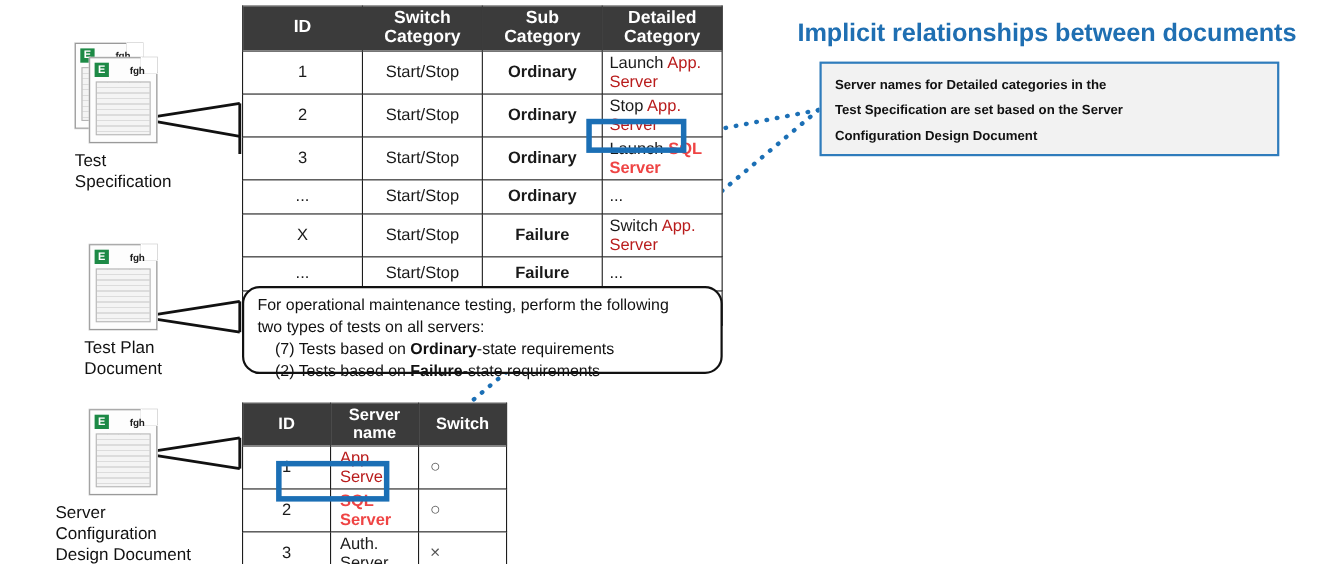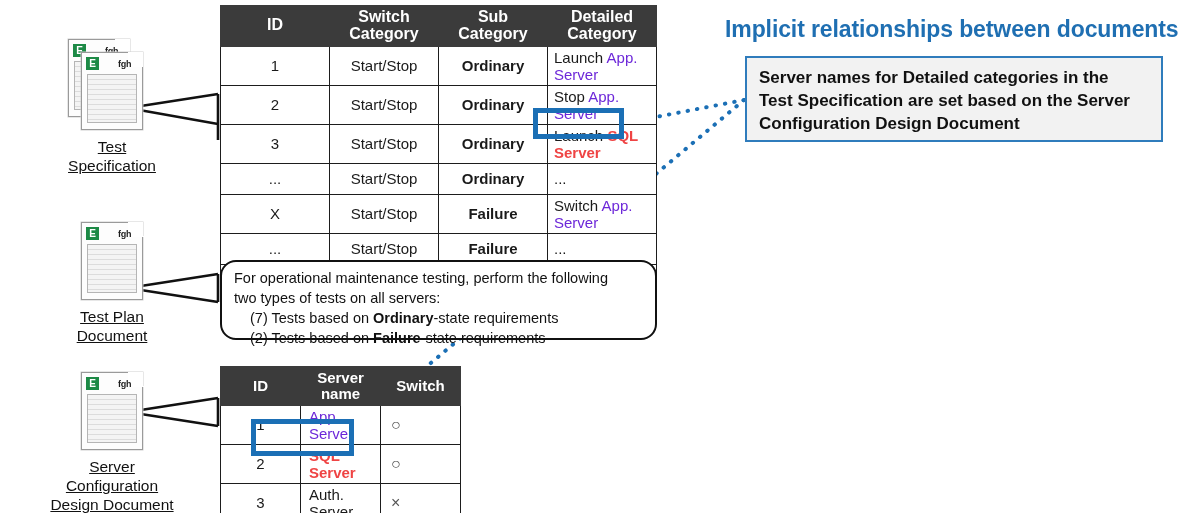--- a/index.html
+++ b/index.html
@@ -52,22 +52,22 @@
     background:
       repeating-linear-gradient(to bottom,#f4f4f4 0 4px,#dcdcdc 4px 5px),
       repeating-linear-gradient(to right,#fbfbfb 0 9px,#d2d2d2 9px 10px);
     border:1px solid #b5b5b5;box-sizing:border-box;
   }
   .doc.back{
     position:absolute;left:-13px;top:-13px;z-index:0;
   }
   .doc.front{position:relative;z-index:1;}
   .doc-label{
-    margin-top:7px;text-align:center;font-size:15.5px;line-height:19px;
-    color:#111;white-space:pre-line;text-decoration:underline;
+    margin-top:7px;font-size:15.5px;line-height:19px;
+    color:#111;white-space:pre-line;
   }
 
   
   table.ui-table{
     position:absolute;border-collapse:collapse;background:#fff;
     table-layout:fixed;
   }
   table.ui-table th{
     background:#3b3b3b;color:#ffffff;font-weight:bold;
     border:1px solid #3b3b3b;
@@ -81,21 +81,21 @@
   }
 
   
   #spec-table{left:220px;top:5px;width:437px;font-size:15px;}
   #spec-table th{font-size:16px;}
   #spec-table td{height:26px;}
   #spec-table td.c-id{text-align:center;width:34px;}
   #spec-table td.c-major{text-align:center;width:113px;}
   #spec-table td.c-sub{text-align:center;width:110px;font-weight:bold;}
   #spec-table td.c-det{text-align:left;width:180px;}
-  .red{color:#6d28d9;}
+  .red{color:#b91c1c;}
   .blue-txt{color:#ef4444;font-weight:bold;}
 
   
   #server-table{left:220px;top:366px;width:241px;font-size:15px;}
   #server-table th{font-size:15px;}
   #server-table td{height:26px;}
   #server-table td.s-id{text-align:center;width:36px;}
   #server-table td.s-name{text-align:left;width:118px;padding-left:8px;}
   #server-table td.s-sw{text-align:center;width:86px;}
   .sym{color:#555;font-size:16px;}
@@ -117,21 +117,21 @@
   
   .big-title{
     position:absolute;left:725px;top:16px;
     font-size:23px;font-weight:bold;color:#1f6fb2;
     letter-spacing:-0.1px;white-space:nowrap;
   }
   .note-box{
     position:absolute;left:745px;top:56px;width:418px;height:86px;
     border:2.5px solid #2f7cbc;background:#f2f2f2;box-sizing:border-box;
     padding:8px 12px;
-    font-size:17px;font-weight:bold;line-height:23px;color:#111;
+    font-size:12px;font-weight:bold;line-height:23px;color:#111;
   }
   svg.overlay{position:absolute;left:0;top:0;width:1200px;height:513px;pointer-events:none;}
 </style>
 </head>
 <body>
 
 <div class="stage">
 
   <svg class="overlay" viewBox="0 0 1200 513">
 

